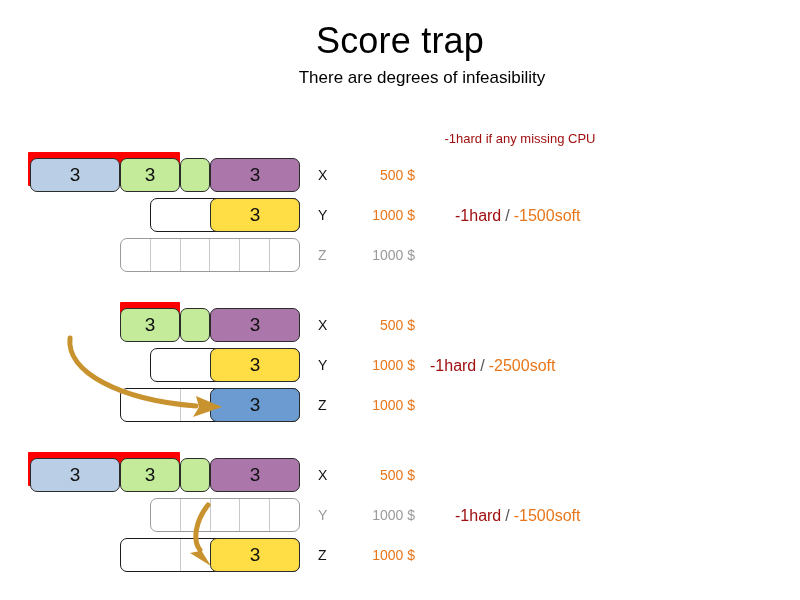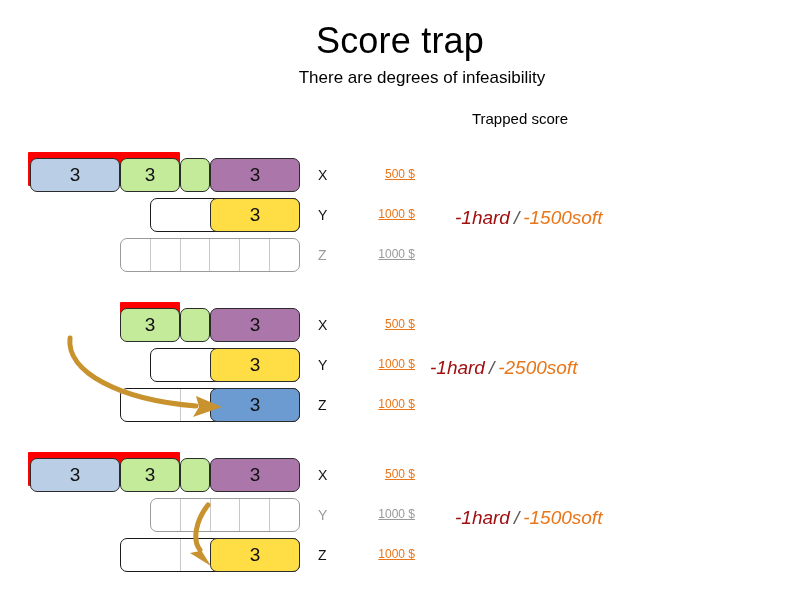--- a/index.html
+++ b/index.html
@@ -50,41 +50,41 @@
     border:1px solid #2b2b2b;border-radius:7px;
     display:flex;align-items:center;justify-content:center;
     font-size:19px;color:#111;
   }
 
   .rowlabel{
     position:absolute;font-size:14px;color:#111;width:20px;text-align:left;
   }
   .rowlabel.off{color:#9a9a9a;}
   .rowprice{
-    position:absolute;font-size:12px;color:#e8761a;width:70px;text-align:right;text-decoration:underline;
+    position:absolute;font-size:14px;color:#e8761a;width:70px;text-align:right;
   }
   .rowprice.off{color:#9a9a9a;}
 
   
-  .score{position:absolute;font-size:19px;white-space:nowrap;font-style:italic;}
+  .score{position:absolute;font-size:16px;white-space:nowrap;}
   .score .hard{color:#a01010;}
   .score .sep{color:#555;padding:0 4px;}
   .score .soft{color:#e8761a;}
 
   svg.arrow{position:absolute;left:0;top:0;width:800px;height:600px;
             pointer-events:none;overflow:visible;}
 </style>
 </head>
 <body>
 
 <div class="stage">
 
   <div id="page-title">Score trap</div>
   <div id="page-subtitle">There are degrees of infeasibility</div>
-  <div id="trapped-header">Trapped score</div>
+  <div id="trapped-sub">-1hard if any missing CPU</div>
 
   <div class="redbar" style="left:28px;top:152px;width:152px;"></div>
   <div class="seg" style="left:30px;top:158px;width:90px;background:#bacfe6;">
     <span class="dim">3</span>
   </div>
   <div class="seg" style="left:120px;top:158px;width:60px;background:#c3eb9a;">
     <span class="dim">3</span>
   </div>
   <div class="seg" style="left:180px;top:158px;width:30px;background:#c3eb9a;"></div>
   <div class="seg" style="left:210px;top:158px;width:90px;background:#ab77ab;">

